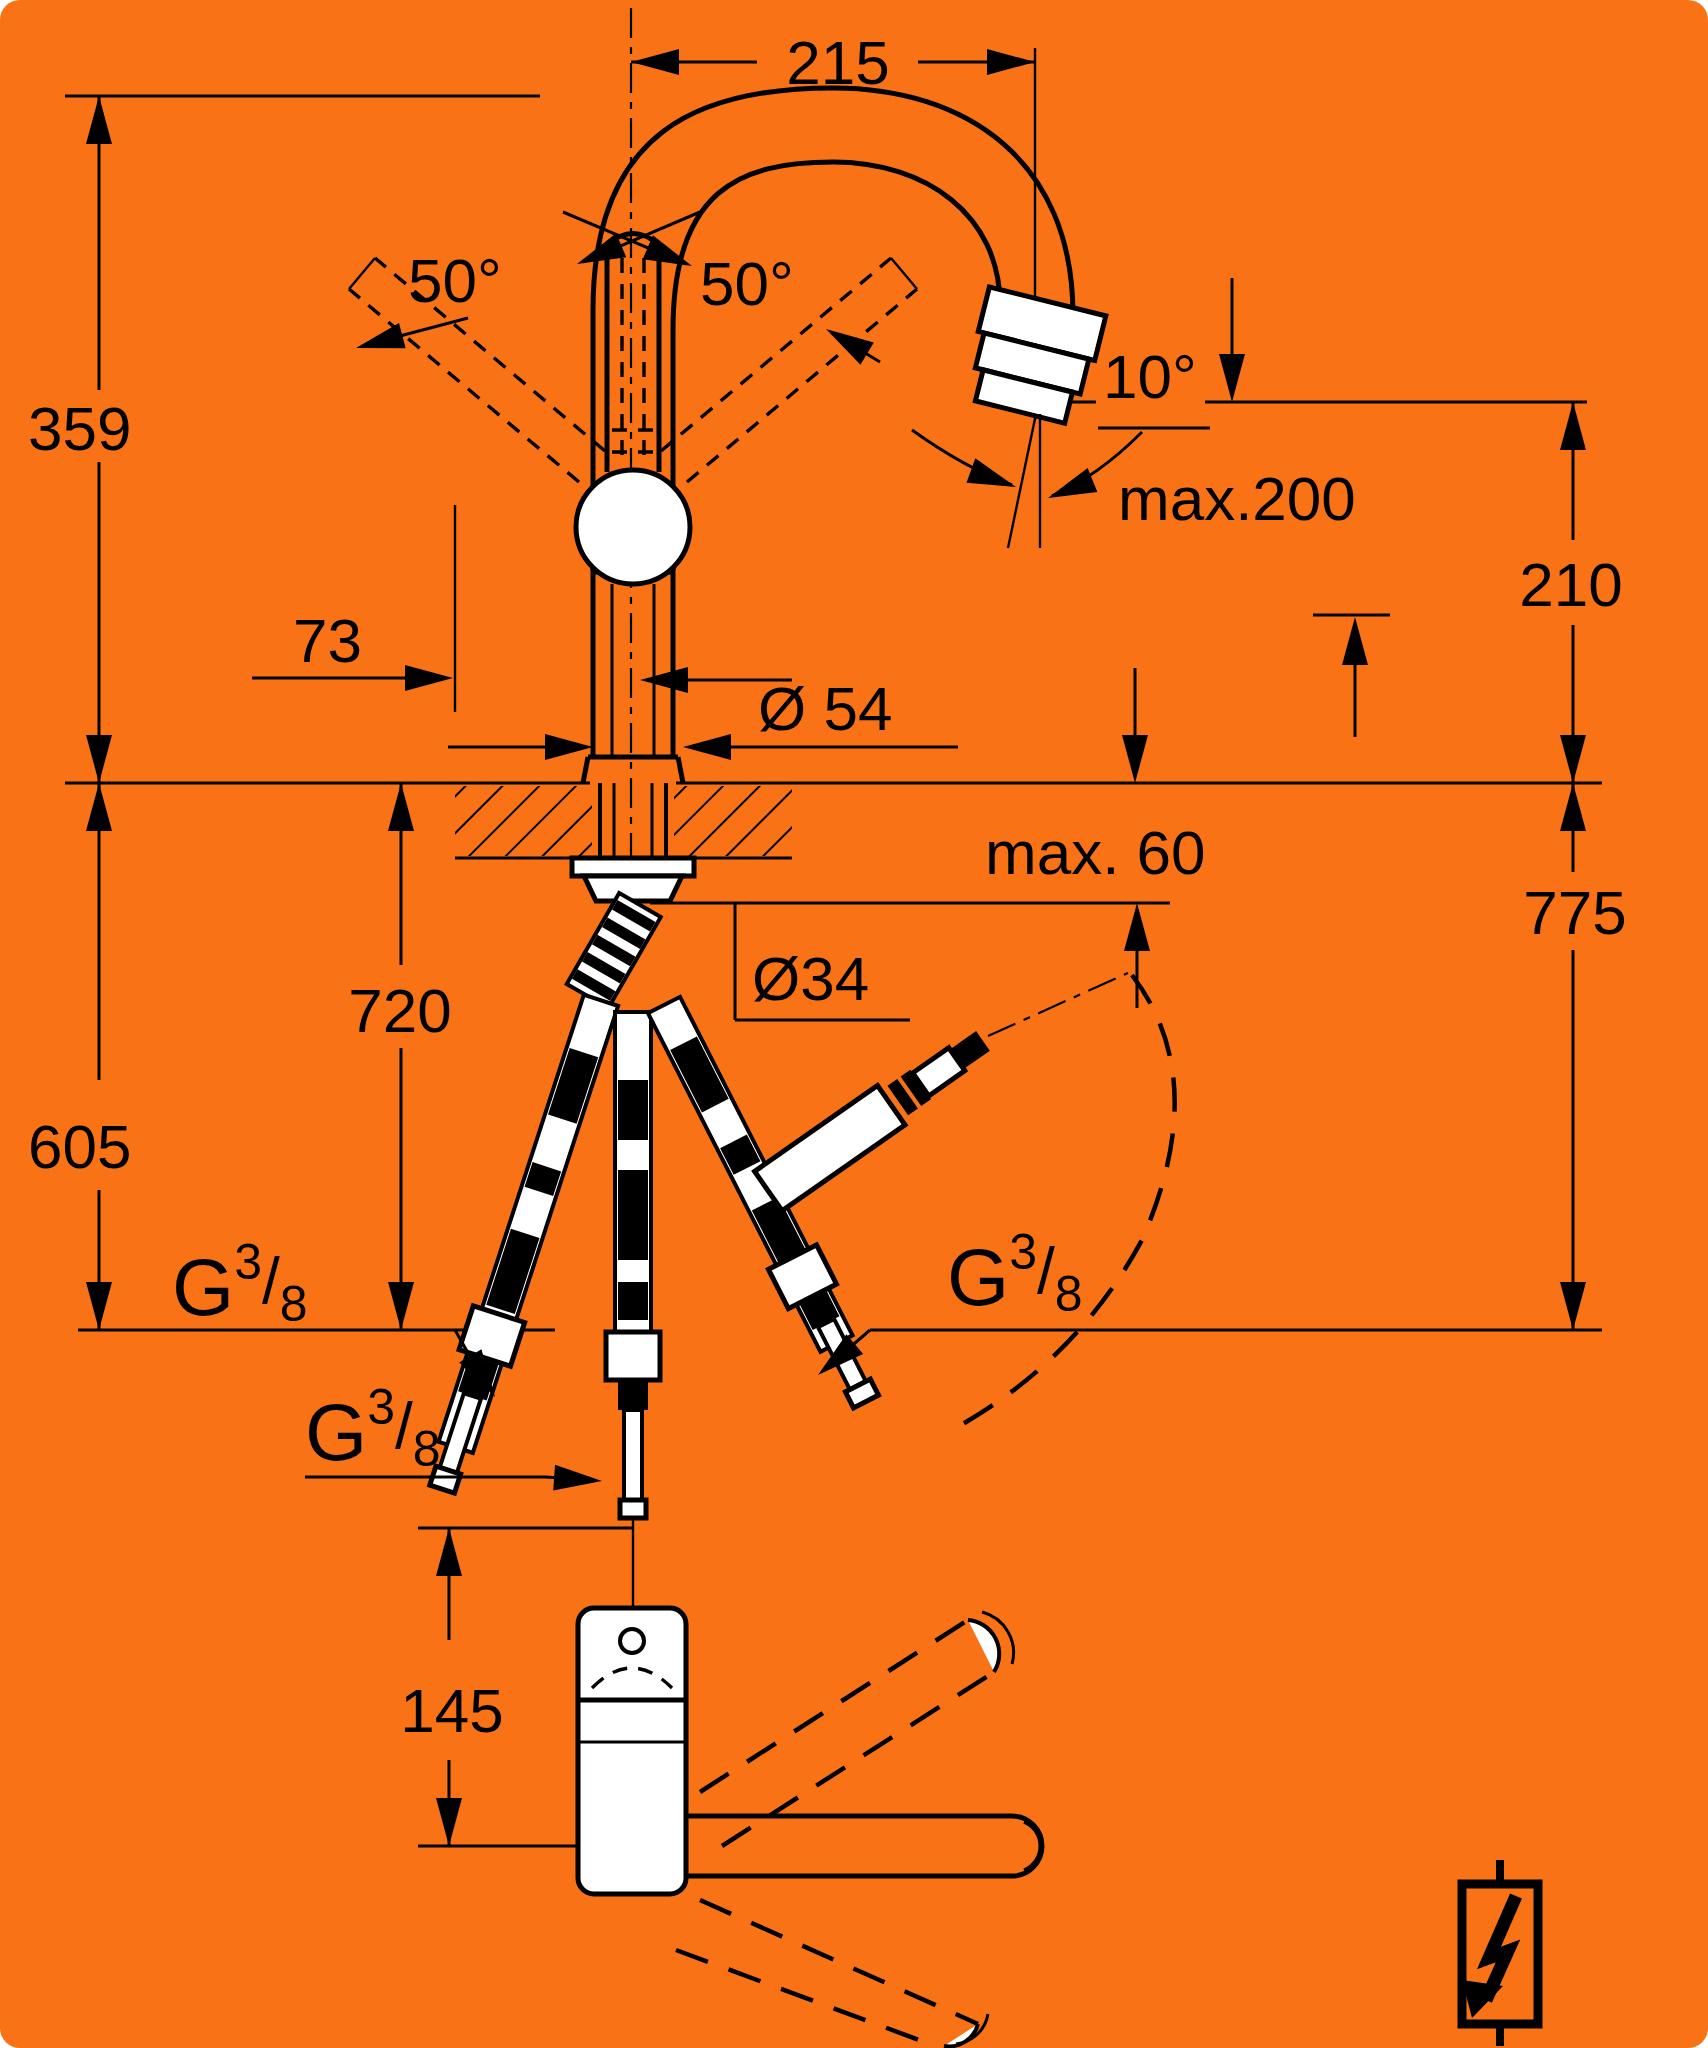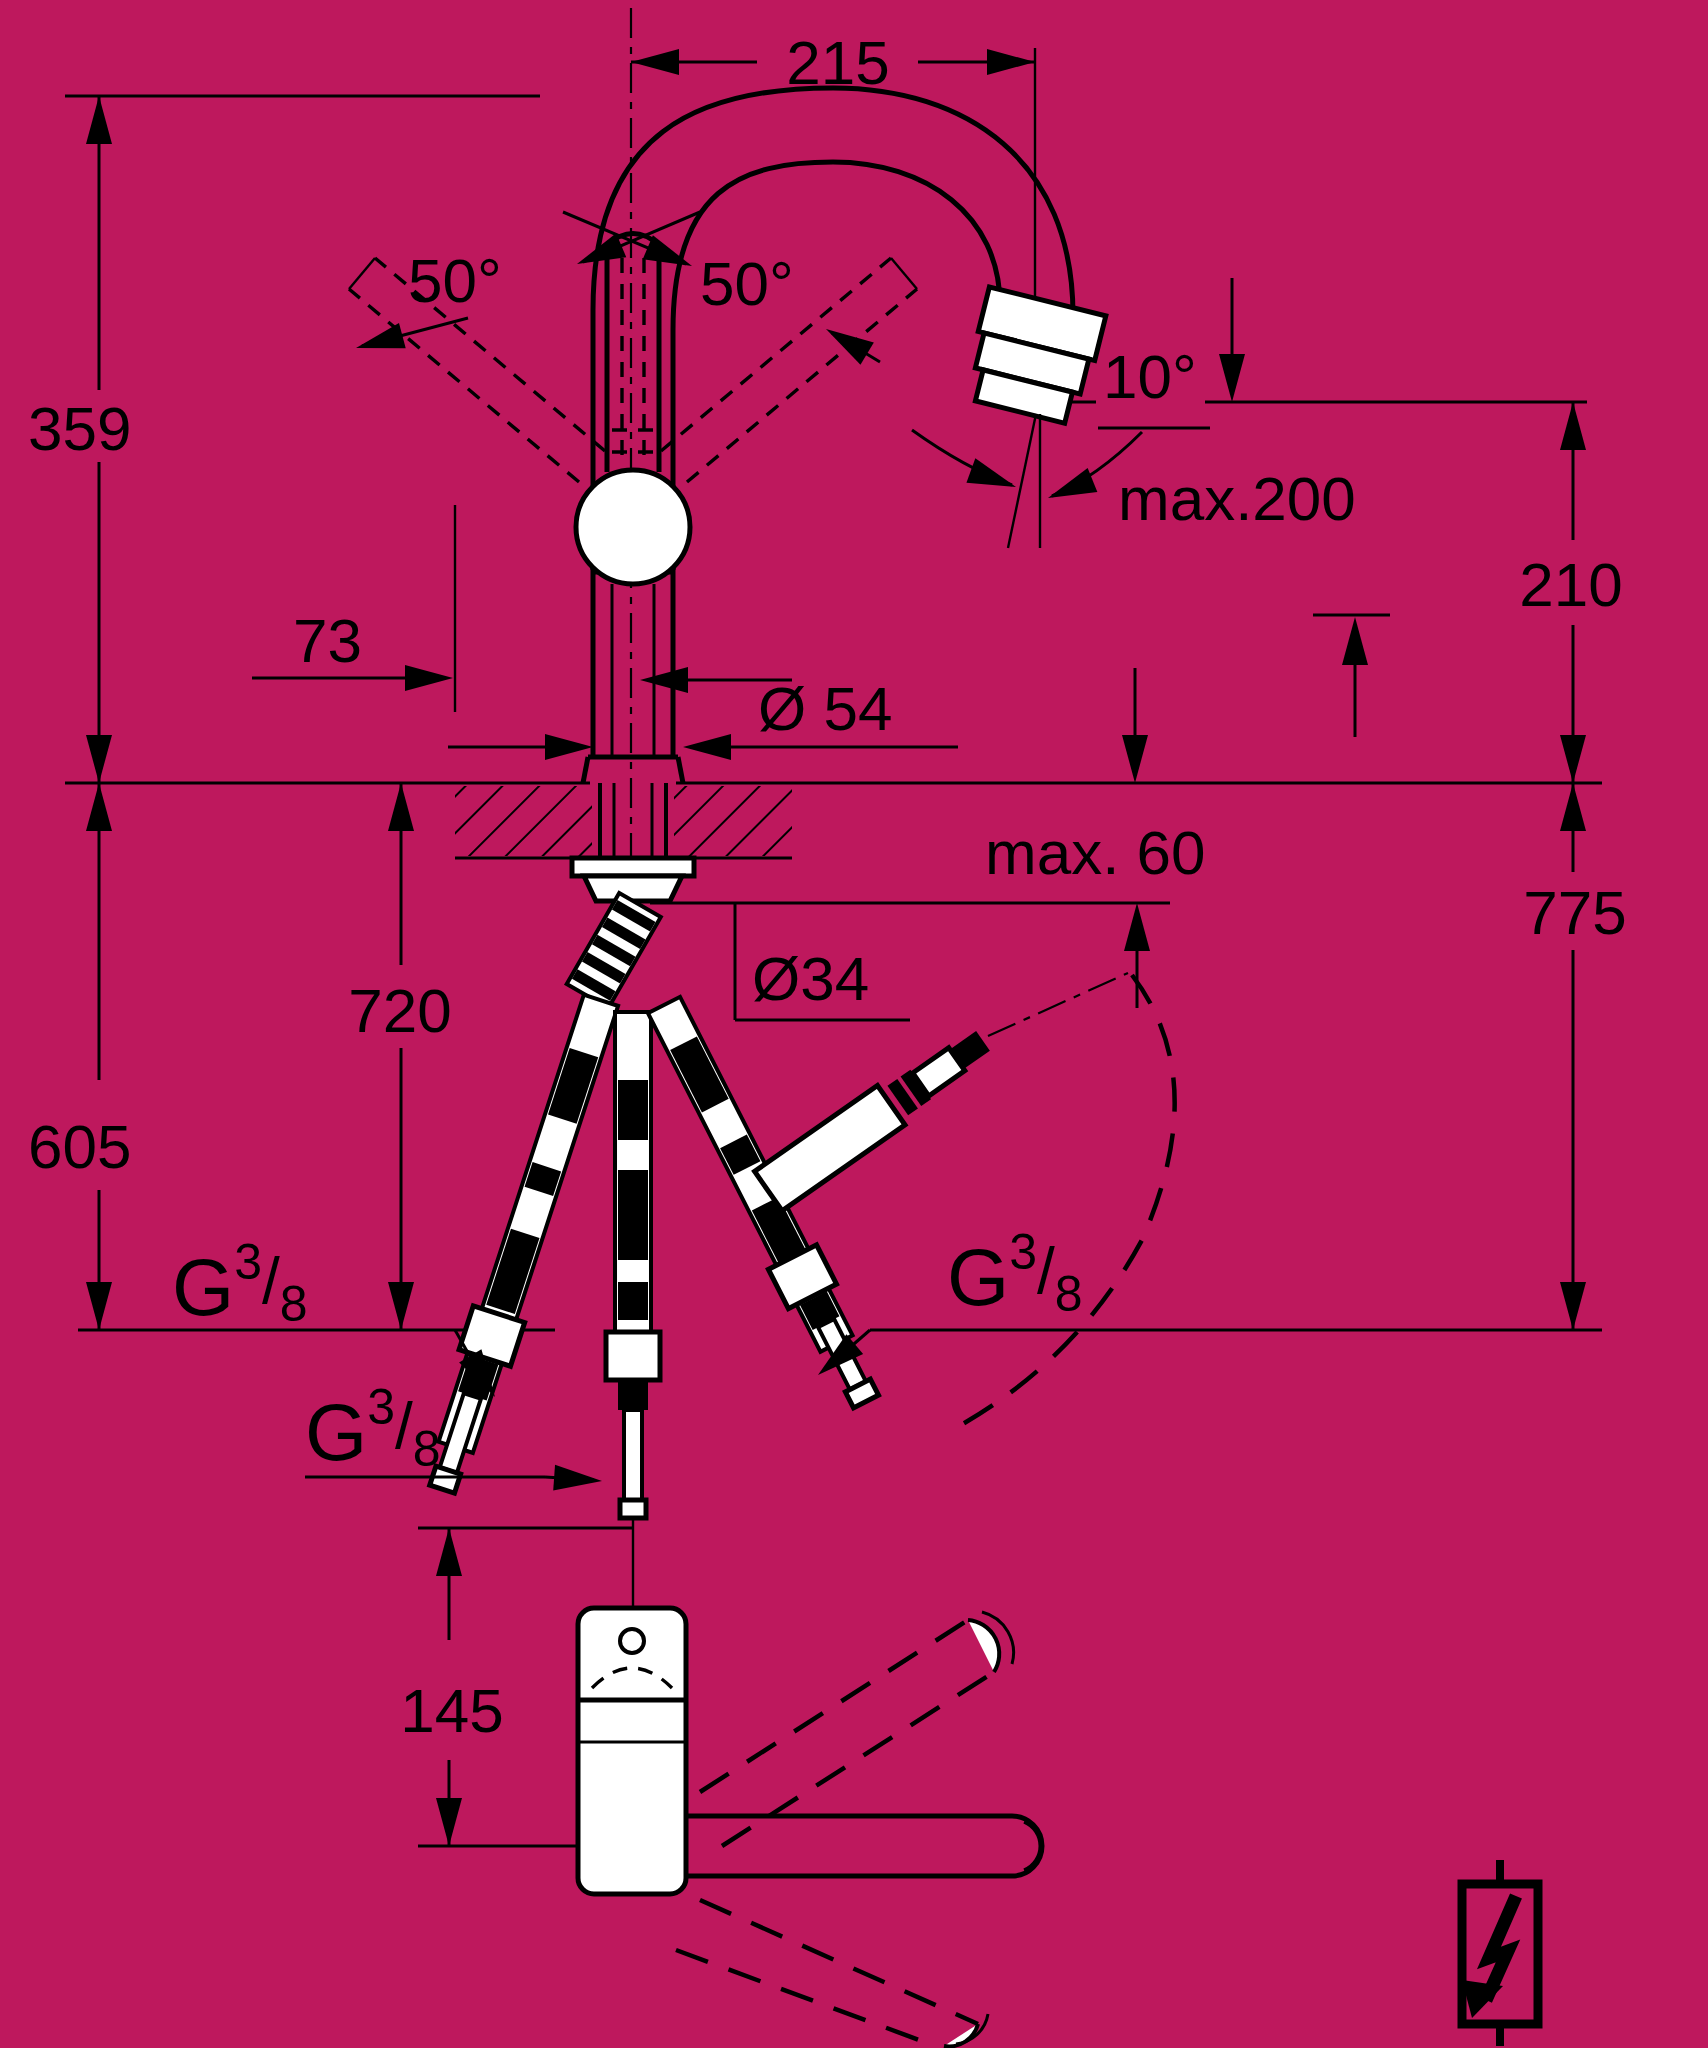--- a/index.html
+++ b/index.html
@@ -1,17 +1,17 @@
 <!DOCTYPE html>
 <html><head>
 <meta charset="utf-8">
 <style>
   html,body{margin:0;padding:0;background:#ffffff;}
-  .stage{width:1708px;height:2048px;margin:0 auto;background:#be185d;position:relative;
-         font-family:"Liberation Sans", sans-serif;}
+  .stage{width:1708px;height:2048px;margin:0 auto;background:#f97316;position:relative;
+         font-family:"Liberation Sans", sans-serif;border-radius:20px;}
   svg{display:block}
   text{fill:#000;font-family:"Liberation Sans", sans-serif;}
   .ln{stroke:#000;fill:none;stroke-width:3;}
   .thin{stroke:#000;fill:none;stroke-width:2.4;}
   .obj{stroke:#000;fill:none;stroke-width:5;}
   .objf{stroke:#000;fill:#fff;stroke-width:5;}
   .obj4{stroke:#000;fill:#fff;stroke-width:4;}
   .dark{fill:#000;stroke:none;}
   .cl{stroke:#000;stroke-width:2.2;fill:none;stroke-dasharray:30 9 7 9;}
   .dash{stroke:#000;stroke-width:4.5;fill:none;stroke-dasharray:34 22;}

